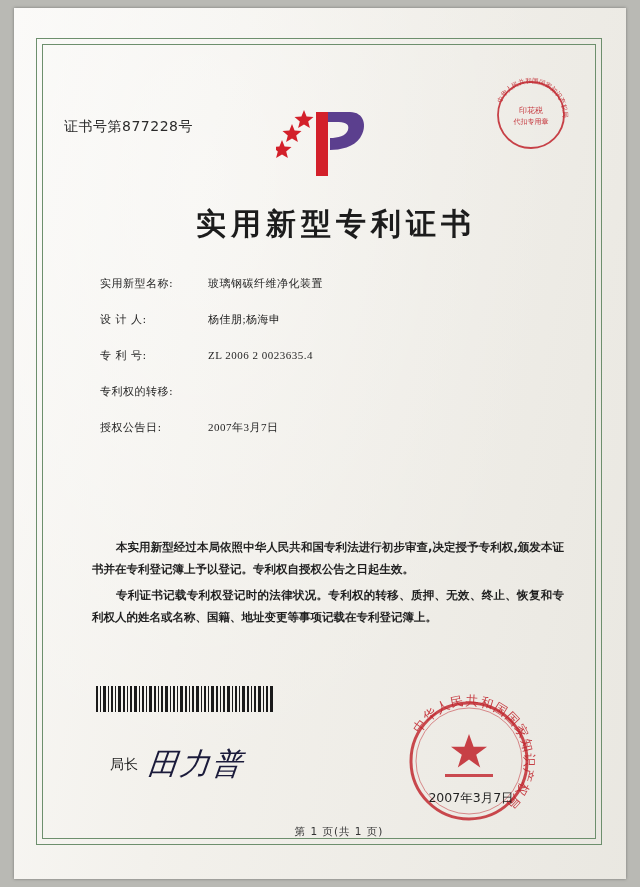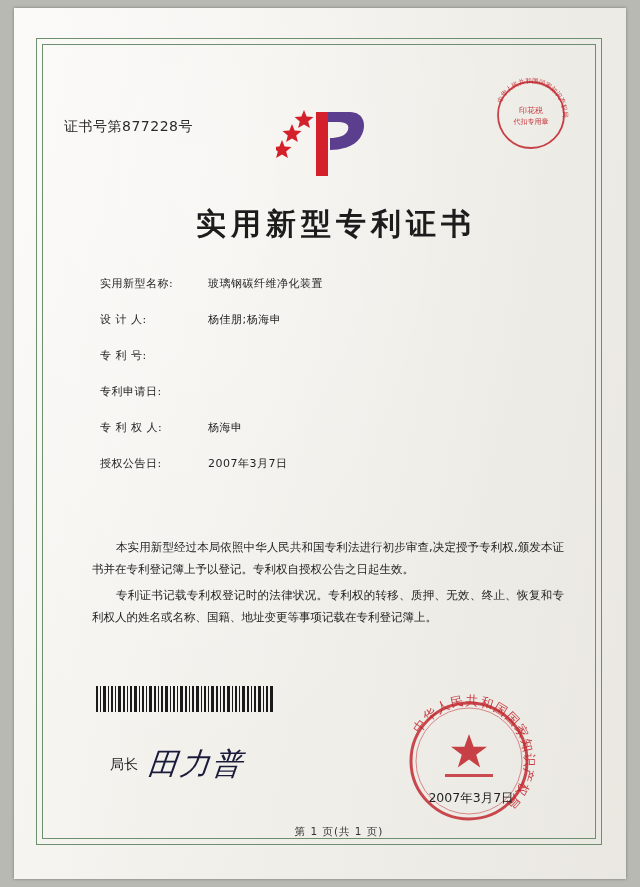--- a/index.html
+++ b/index.html
@@ -99,34 +99,36 @@
     color: #1f1f1f;
   }
   .field-label {
     width: 108px;
     flex: 0 0 108px;
     letter-spacing: 0.5px;
   }
   .field-value {
     flex: 1;
     letter-spacing: 0.5px;
+    font-family: Liberation Serif, serif;
   }
   .body-text {
     position: absolute;
     left: 78px;
     right: 62px;
     top: 528px;
     font-size: 11.5px;
     line-height: 1.95;
     color: #1f1f1f;
     text-align: justify;
   }
   .body-text p {
     margin: 0 0 3px 0;
     text-indent: 24px;
+    font-weight: bold;
   }
   .barcode {
     position: absolute;
     left: 82px;
     top: 678px;
     width: 178px;
     height: 26px;
   }
   .barcode .bars {
     width: 100%;
@@ -235,27 +237,24 @@
     <div class="field-row">
       <div class="field-label">实用新型名称:</div>
       <div class="field-value">玻璃钢碳纤维净化装置</div>
     </div>
     <div class="field-row">
       <div class="field-label">设 计 人:</div>
       <div class="field-value">杨佳朋;杨海申</div>
     </div>
     <div class="field-row">
       <div class="field-label">专 利 号:</div>
-    </div>
-    <div class="field-row">
-      <div class="field-label">专利申请日:</div>
-    </div>
-    <div class="field-row">
-      <div class="field-label">专 利 权 人:</div>
-      <div class="field-value">杨海申</div>
+      <div class="field-value">ZL 2006 2 0023635.4</div>
+    </div>
+    <div class="field-row">
+      <div class="field-label">专利权的转移:</div>
     </div>
     <div class="field-row">
       <div class="field-label">授权公告日:</div>
       <div class="field-value">2007年3月7日</div>
     </div>
   </div>
 
   <div class="body-text">
     <p>本实用新型经过本局依照中华人民共和国专利法进行初步审查,决定授予专利权,颁发本证书并在专利登记簿上予以登记。专利权自授权公告之日起生效。</p>
     <p>专利证书记载专利权登记时的法律状况。专利权的转移、质押、无效、终止、恢复和专利权人的姓名或名称、国籍、地址变更等事项记载在专利登记簿上。</p>

